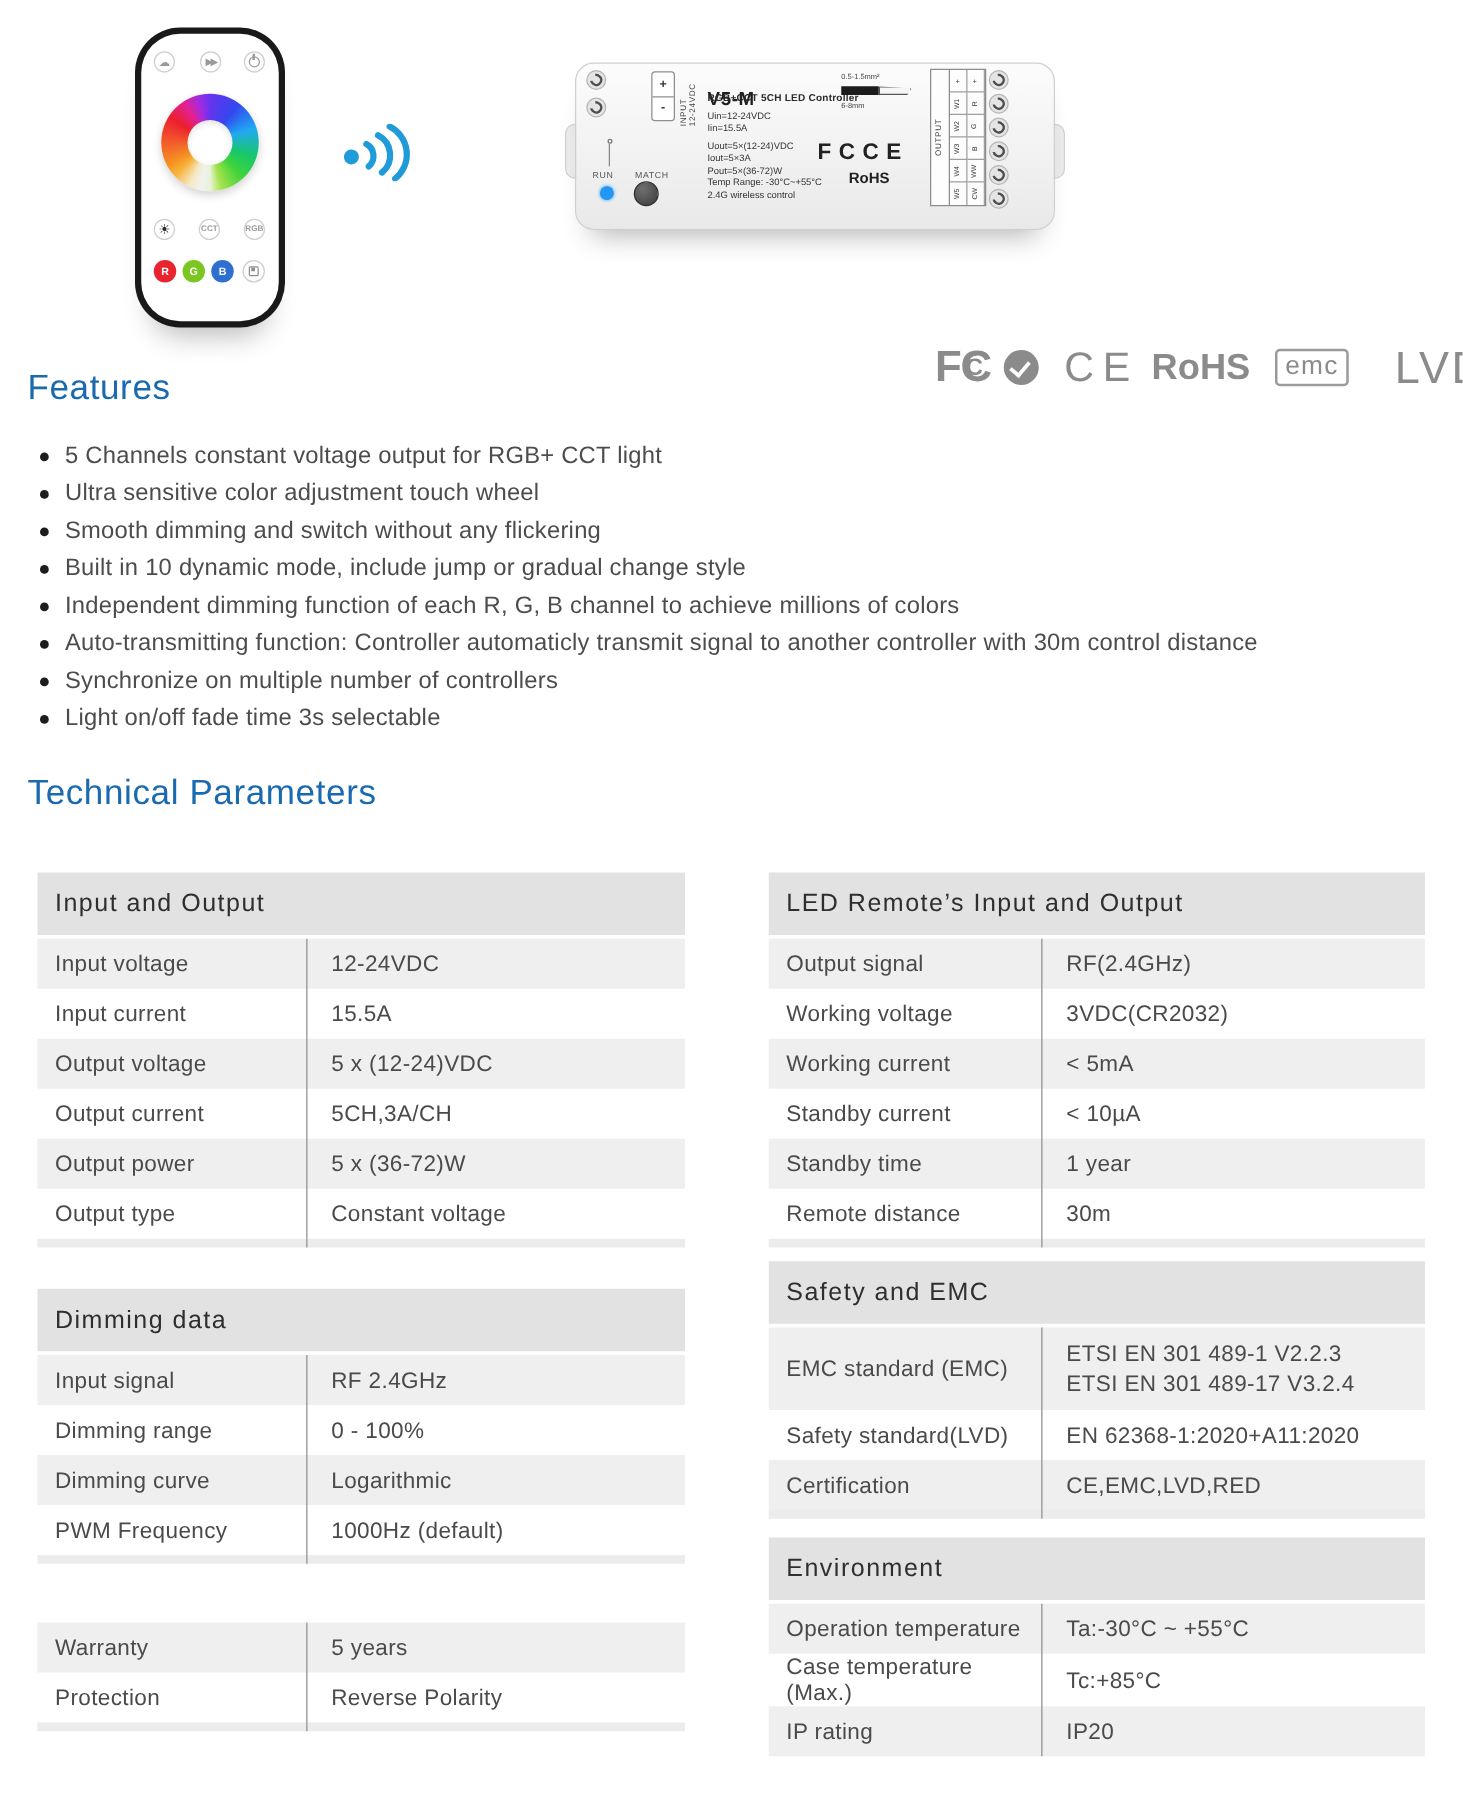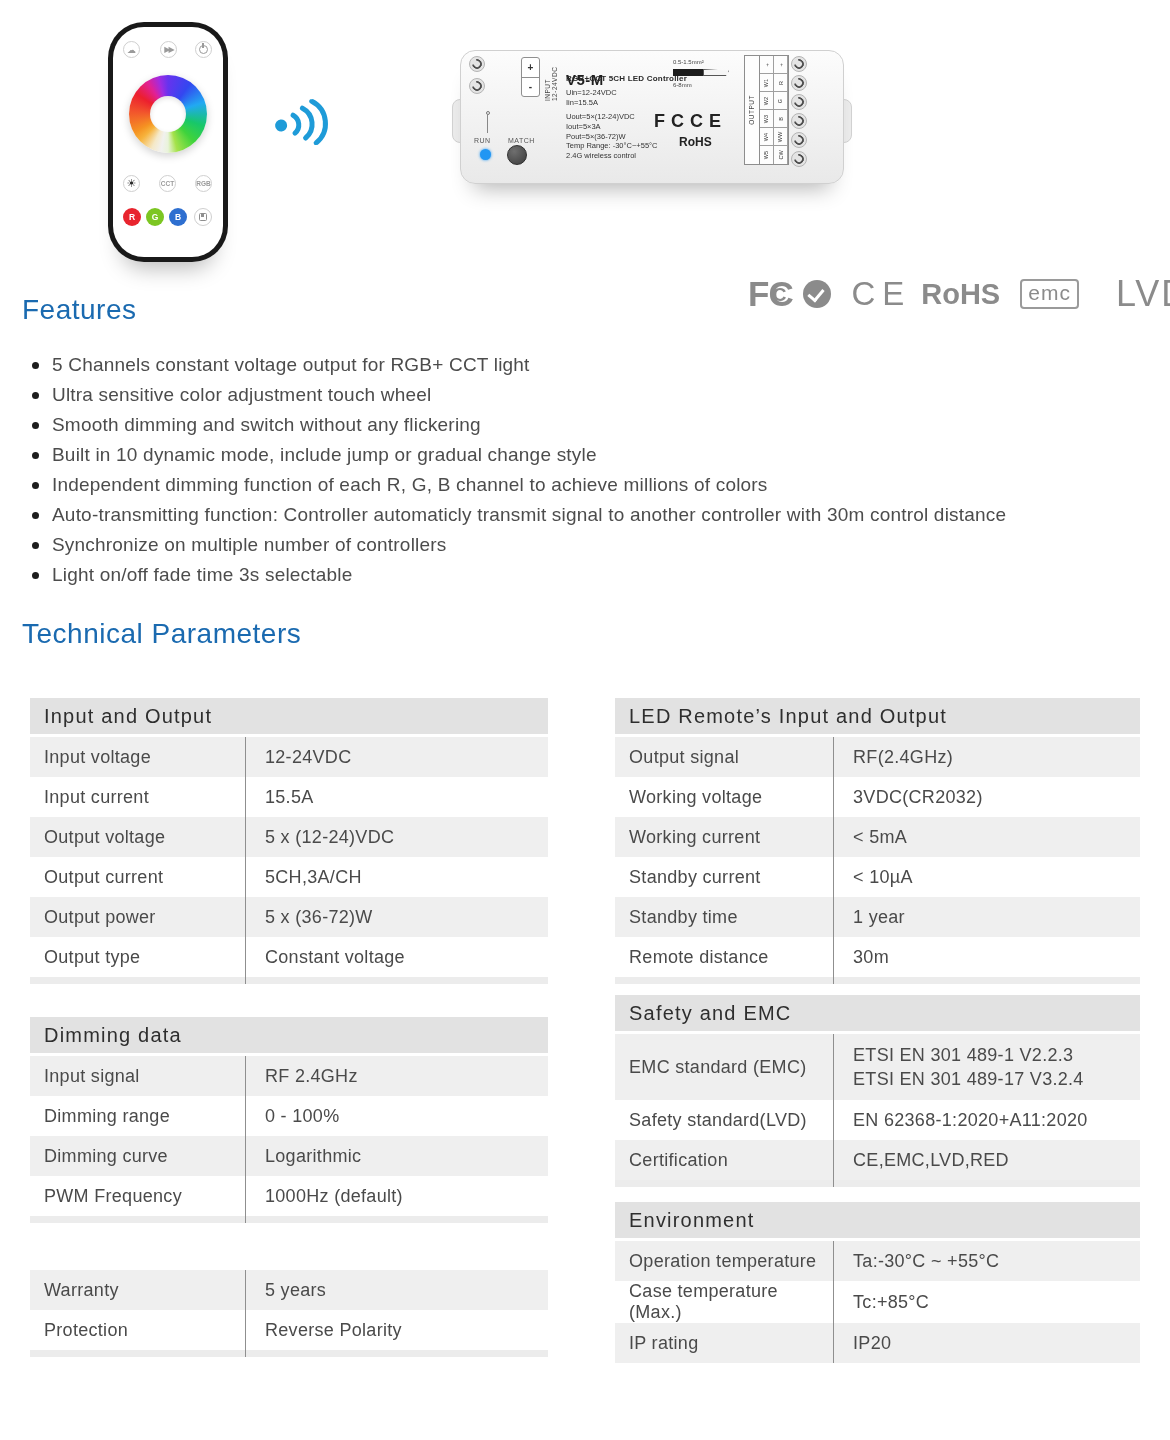--- a/index.html
+++ b/index.html
@@ -20,21 +20,21 @@
   
   .tables{position:absolute;left:30px;top:698px;display:flex;gap:67px;width:1110px;}
   .col-left{width:523px;}
   .col-right{width:530px;}
   .col-left .spec-table{--lw:215px;}
   .col-right .spec-table{--lw:218px;}
   .col-left [data-table="2"]{margin-top:33px;}
   .col-left [data-table="4"]{margin-top:47px;}
   .col-right [data-table="3"]{margin-top:11px;}
   .col-right [data-table="5"]{margin-top:15px;}
-  .spec-header{height:36px;background:#e2e2e2;display:flex;align-items:center;
+  .spec-header{height:50px;background:#e2e2e2;display:flex;align-items:center;
     padding-left:14px;font-size:20px;font-weight:500;color:#2e2e2e;letter-spacing:1.2px;margin-bottom:3px;}
   .spec-body{position:relative;}
   .spec-body::before{content:'';position:absolute;left:var(--lw);top:0;bottom:0;width:1px;background:#8f8f8f;}
   .spec-row{display:flex;align-items:center;min-height:40px;}
   .spec-row:nth-child(odd){background:#efefef;}
   .spec-row.tall{min-height:66px;}
   .spec-label{width:var(--lw);box-sizing:border-box;padding-left:14px;font-size:18px;color:#4a4a4a;letter-spacing:.3px;}
   .spec-value{flex:1;padding-left:20px;font-size:18px;color:#4a4a4a;letter-spacing:.3px;white-space:pre-line;line-height:1.35;}
   .spec-strip{height:7px;background:#ececec;}
 

